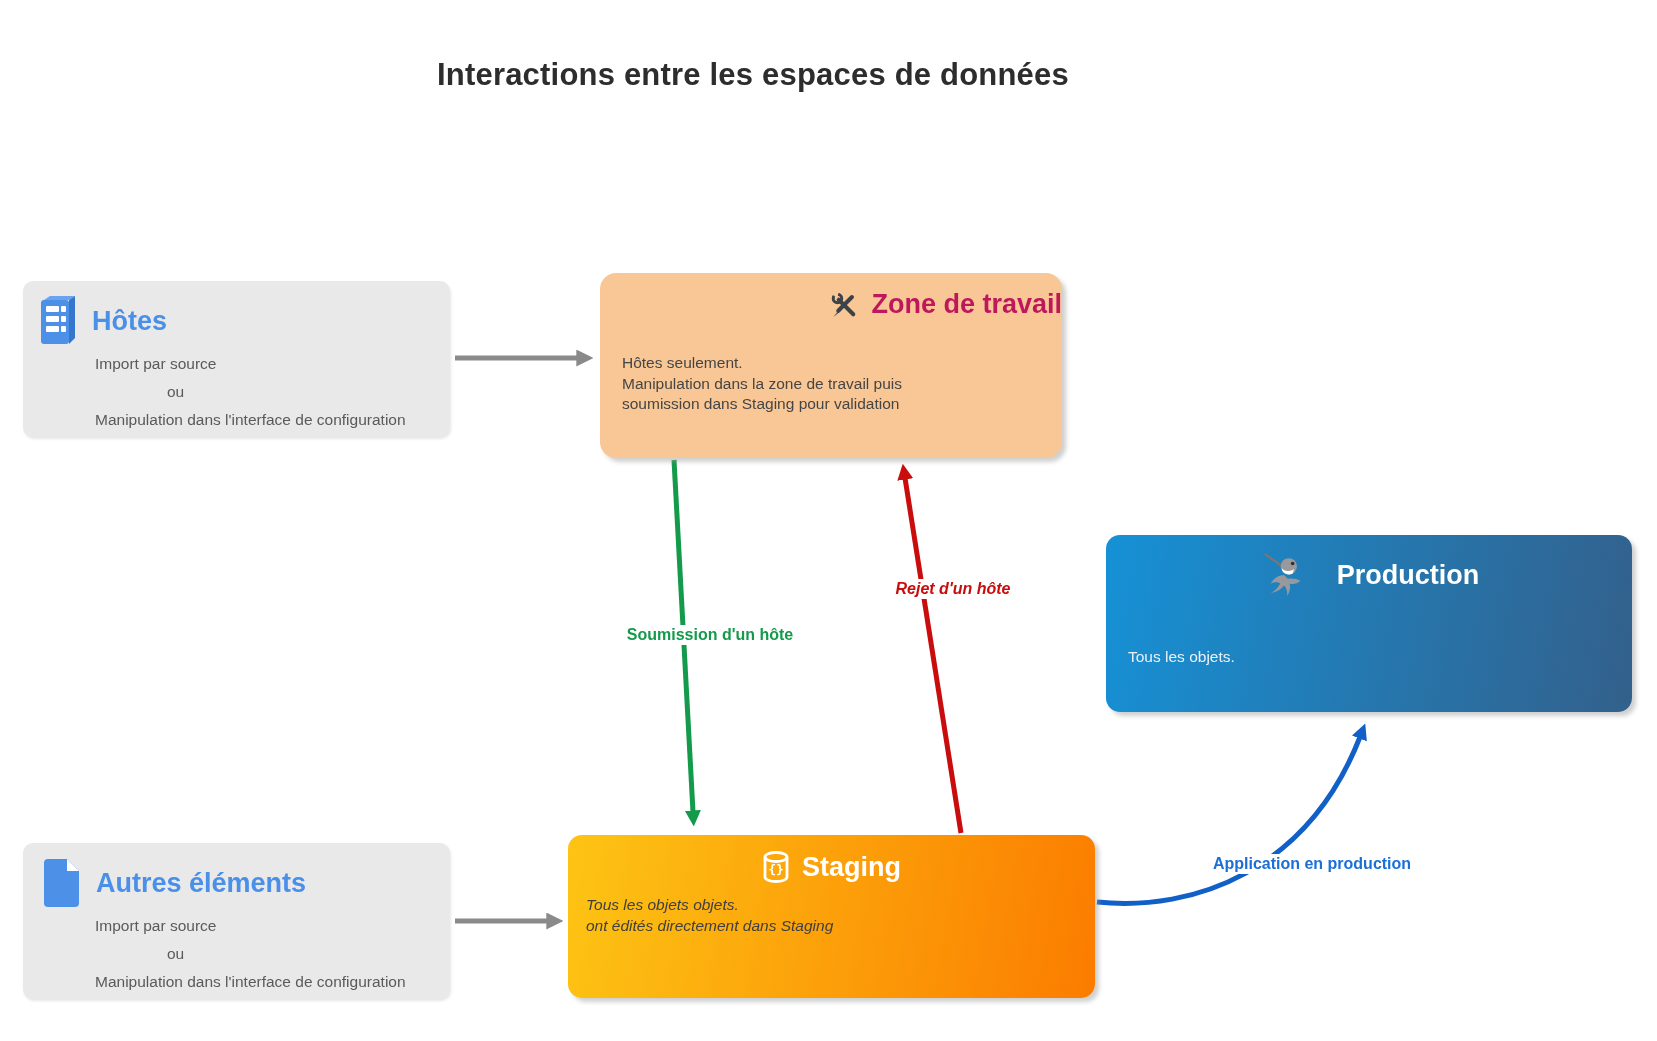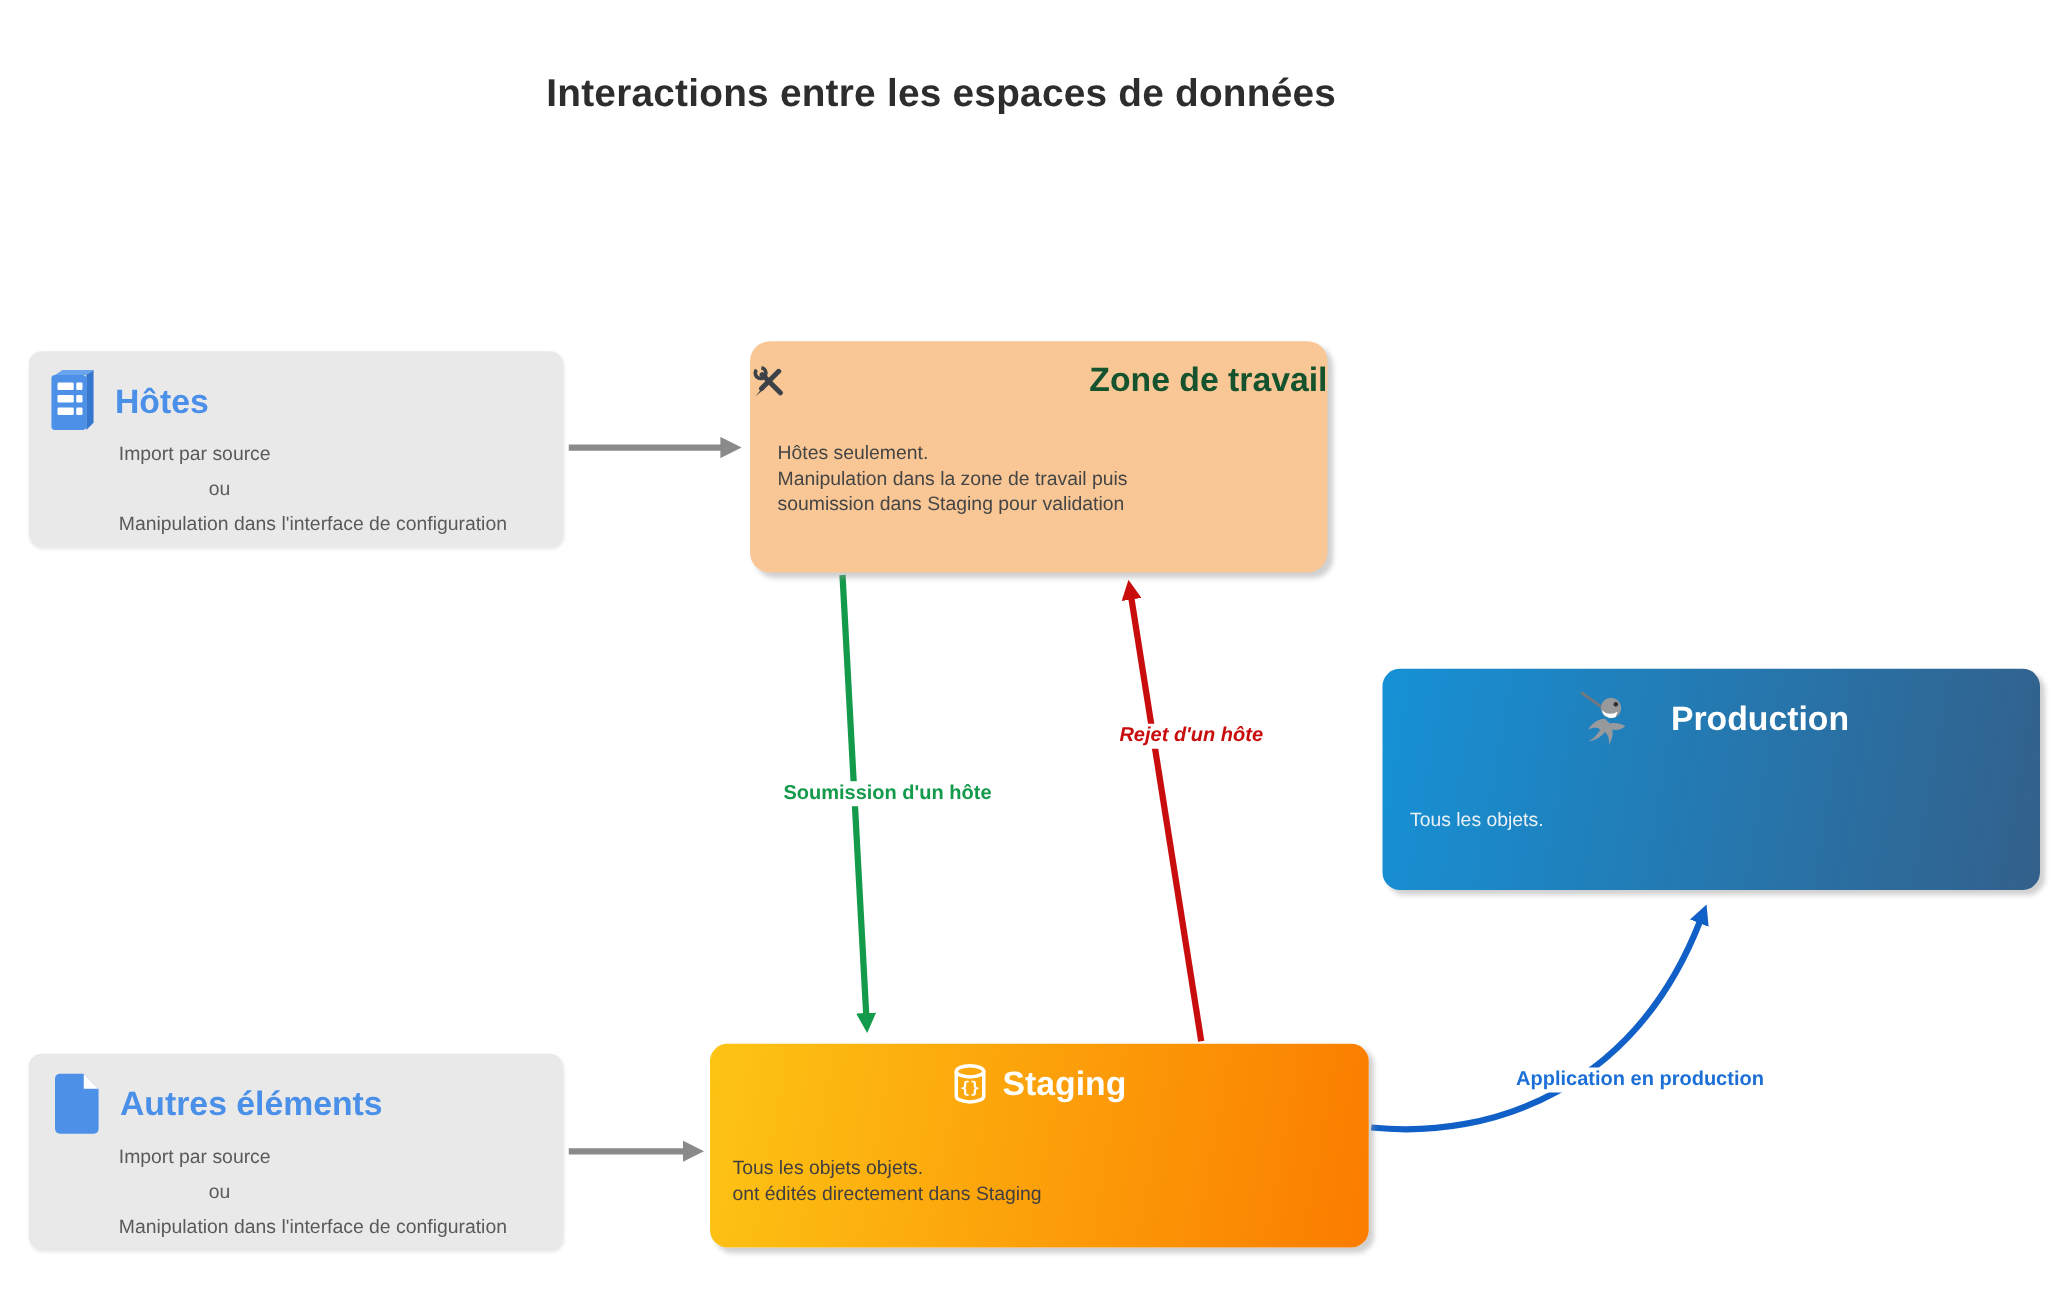--- a/index.html
+++ b/index.html
@@ -20,31 +20,31 @@
   .gbox-head{display:flex;align-items:center;gap:17px;}
   .gbox-title{font-size:27px;font-weight:bold;color:#4a8fe8;}
   .gbox-lines{margin:4px 0 0 54px;font-size:15.5px;line-height:28px;color:#5a5a5a;}
   .gbox-lines .ou{text-indent:72px;}
   
   .zone{
     position:absolute;background:#f9c795;border-radius:16px;
     box-shadow:4px 4px 4px rgba(150,150,150,0.45);
     box-sizing:border-box;
   }
-  .zone-head{display:flex;align-items:center;justify-content:space-between;gap:12px;
-    margin-top:16px;font-size:27px;font-weight:bold;color:#14532d;}
+  .zone-head{display:flex;align-items:center;justify-content:flex-end;gap:12px;
+    margin-top:16px;font-size:27px;font-weight:bold;color:#be185d;}
   .zone-body{margin:33px 0 0 22px;font-size:15.5px;line-height:20.5px;color:#454545;}
   
   .staging{
     position:absolute;background:linear-gradient(100deg,#fdc414,#fb7c00);
     border-radius:14px;box-shadow:4px 4px 4px rgba(150,150,150,0.45);box-sizing:border-box;
   }
   .staging-head{display:flex;align-items:center;justify-content:center;gap:12px;
     margin-top:15px;font-size:27px;font-weight:bold;color:#ffffff;}
-  .staging-body{margin:41px 0 0 18px;font-size:15.5px;line-height:20.5px;color:#3f3f3f;}
+  .staging-body{margin:11px 0 0 18px;font-size:15.5px;line-height:20.5px;color:#3f3f3f;font-style:italic;}
   
   .production{
     position:absolute;background:linear-gradient(100deg,#1691d6,#33608b);
     border-radius:14px;box-shadow:4px 4px 4px rgba(150,150,150,0.45);box-sizing:border-box;
   }
   .prod-head{display:flex;align-items:center;justify-content:center;gap:28px;
     margin-top:16px;font-size:27px;font-weight:bold;color:#ffffff;}
   .prod-body{margin:46px 0 0 22px;font-size:15.5px;line-height:23px;color:#eaf1f6;}
   
   .edge-label{

